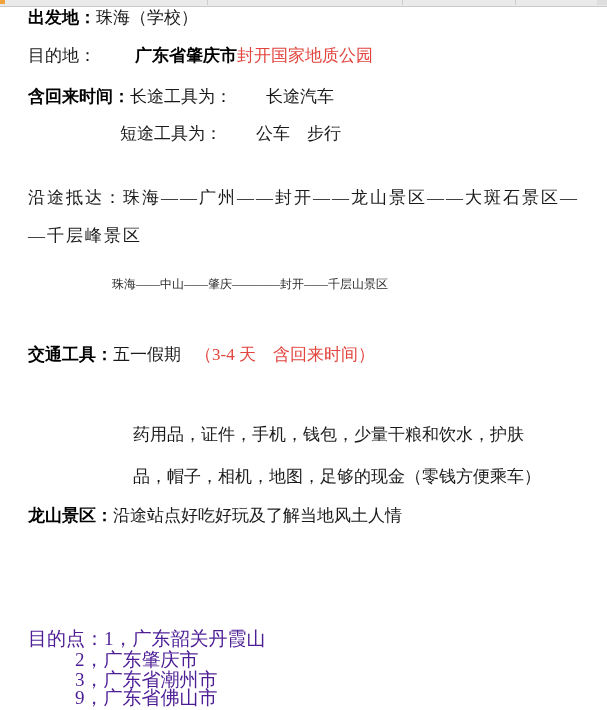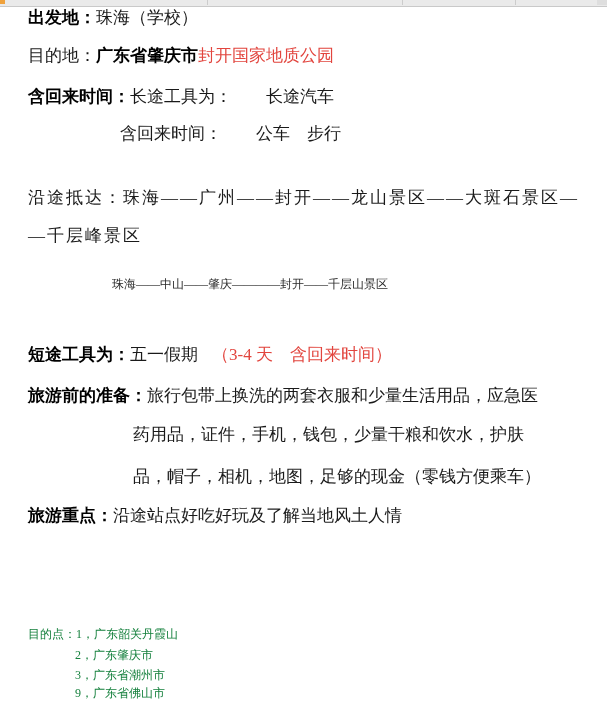--- a/index.html
+++ b/index.html
@@ -39,63 +39,63 @@
   }
   .lbl{
     font-family:"Liberation Sans","DejaVu Sans",sans-serif;
     font-weight:700;
     color:#000000;
   }
   .boldval{
     font-family:"Liberation Sans","DejaVu Sans",sans-serif;
     font-weight:700;
     color:#000000;
+    margin-left:39px;
   }
   .red{ color:#e2453e; }
   .gap{ display:inline-block;width:14px; }
   .route{ letter-spacing:2px; }
   .small-route{ font-size:12px;color:#2a2a2a;text-align:center; }
-  .list-line{ font-size:12px;color:#15803d; }
+  .list-line{ font-size:19px;color:#4c1d95; }
 </style>
 </head>
 <body>
 
 <div class="top-strip">
   <div class="orange-marker"></div>
   <div class="vdiv" style="left:207px"></div>
   <div class="vdiv" style="left:402px"></div>
   <div class="vdiv" style="left:515px"></div>
   <div class="strip-right"></div>
 </div>
 
 <div class="doc">
 
   <div class="line" style="left:28px;top:1px"><span class="lbl">出发地：</span><span>珠海（学校）</span></div>
 
   <div class="line" style="left:28px;top:39px"><span>目的地：</span><span class="boldval">广东省肇庆市</span><span class="red">封开国家地质公园</span></div>
 
   <div class="line" style="left:28px;top:80px"><span class="lbl">含回来时间：</span><span>长途工具为：　　长途汽车</span></div>
 
-  <div class="line" style="left:120px;top:117px"><span>含回来时间：　　公车　步行</span></div>
+  <div class="line" style="left:120px;top:117px"><span>短途工具为：　　公车　步行</span></div>
 
   <div class="line route" style="left:28px;top:181px"><span>沿途抵达：珠海——广州——封开——龙山景区——大斑石景区—</span></div>
 
   <div class="line route" style="left:28px;top:219px"><span>—千层峰景区</span></div>
 
   <div class="line small-route" style="left:112px;top:271px"><span>珠海——中山——肇庆————封开——千层山景区</span></div>
 
-  <div class="line" style="left:28px;top:338px"><span class="lbl">短途工具为：</span><span>五一假期</span><span class="gap"></span><span class="red">（3-4 天　含回来时间）</span></div>
+  <div class="line" style="left:28px;top:338px"><span class="lbl">交通工具：</span><span>五一假期</span><span class="gap"></span><span class="red">（3-4 天　含回来时间）</span></div>
 
-  <div class="line" style="left:28px;top:379px"><span class="lbl">旅游前的准备：</span><span>旅行包带上换洗的两套衣服和少量生活用品，应急医</span></div>
 
   <div class="line" style="left:133px;top:460px"><span>品，帽子，相机，地图，足够的现金（零钱方便乘车）</span></div>
 
   <div class="line" style="left:133px;top:418px"><span>药用品，证件，手机，钱包，少量干粮和饮水，护肤</span></div>
 
-  <div class="line" style="left:28px;top:499px"><span class="lbl">旅游重点：</span><span>沿途站点好吃好玩及了解当地风土人情</span></div>
+  <div class="line" style="left:28px;top:499px"><span class="lbl">龙山景区：</span><span>沿途站点好吃好玩及了解当地风土人情</span></div>
 
   <div class="line list-line" style="left:28px;top:621px"><span>目的点：</span><span>1，广东韶关丹霞山</span></div>
 
   <div class="line list-line" style="left:75px;top:642px"><span>2，广东肇庆市</span></div>
 
   <div class="line list-line" style="left:75px;top:662px"><span>3，广东省潮州市</span></div>
 
   <div class="line list-line" style="left:75px;top:680px"><span>9，广东省佛山市</span></div>
 
 </div>

